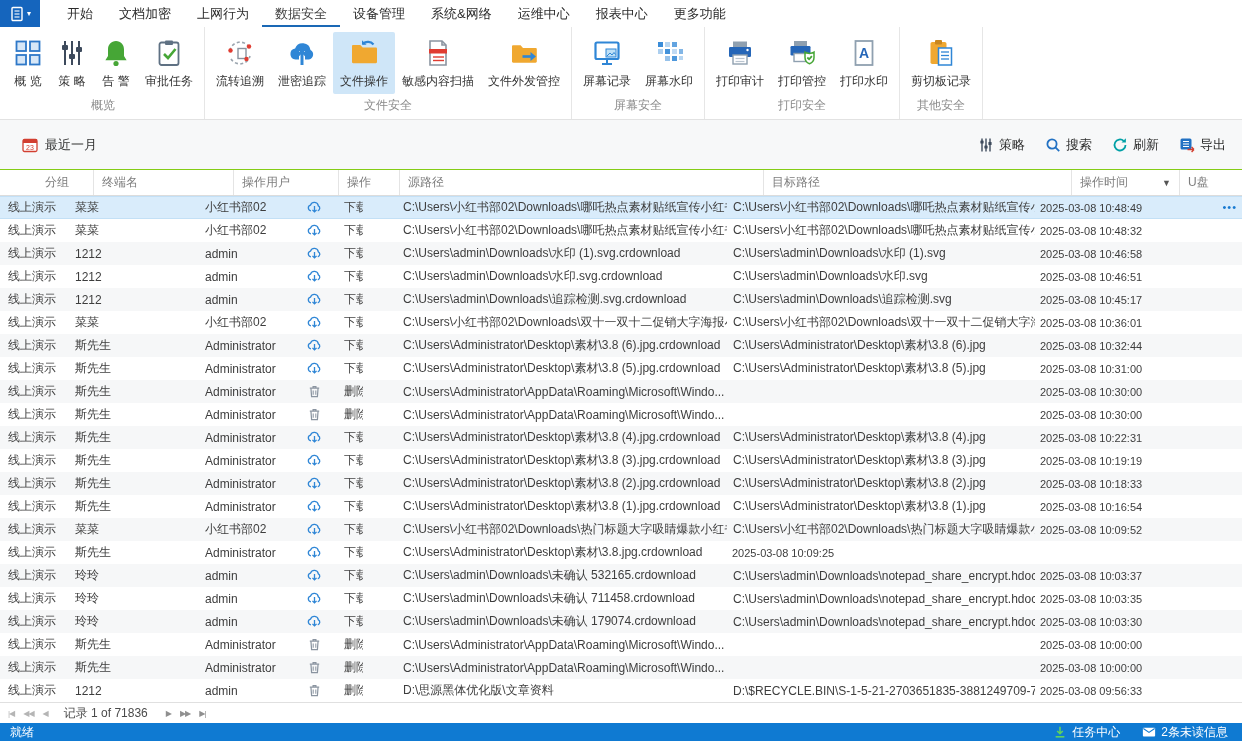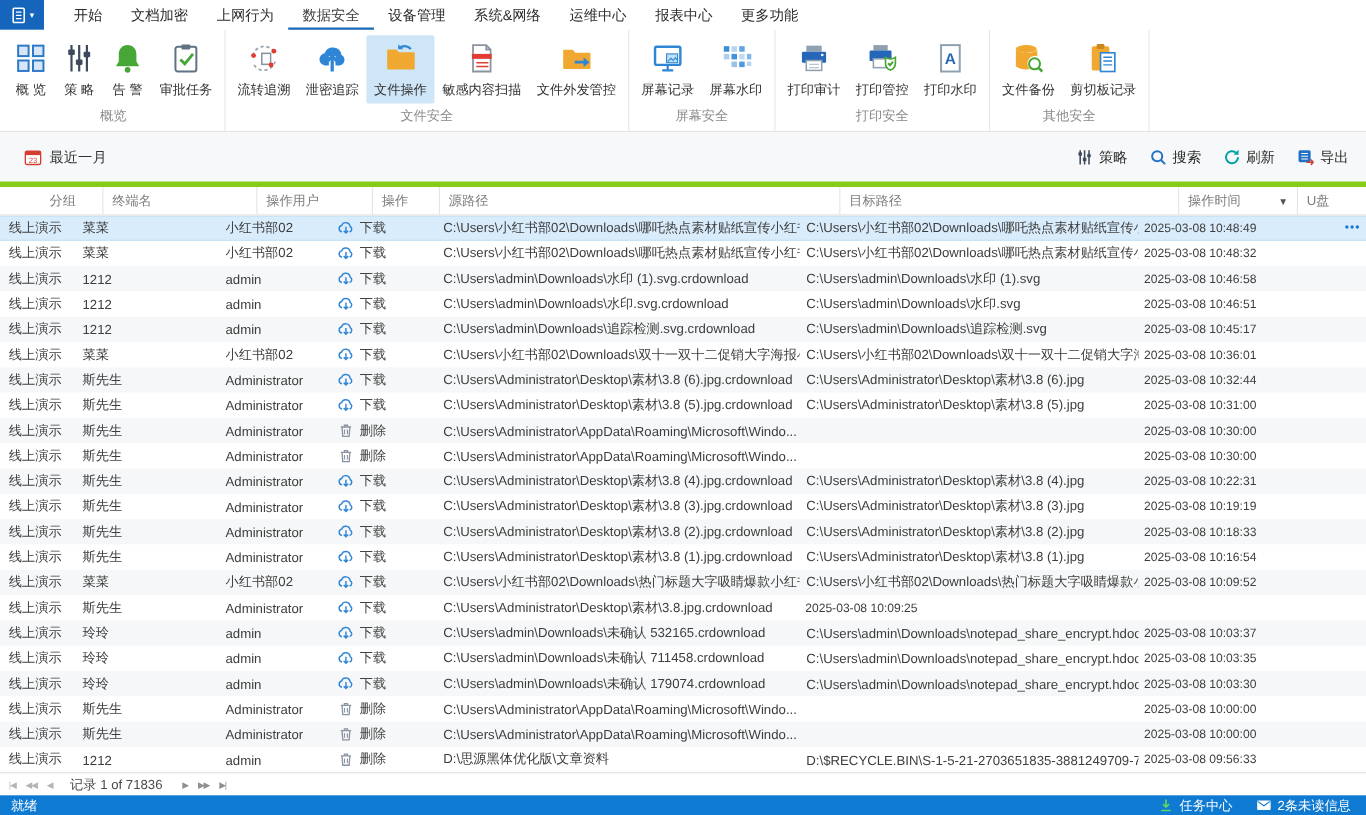--- a/index.html
+++ b/index.html
@@ -19,40 +19,40 @@
   .ribbon{height:93px;display:flex;background:#fff;border-bottom:1px solid #e2e2e2;box-sizing:border-box;padding-left:2px;}
   .rgroup{display:flex;flex-direction:column;border-right:1px solid #e6e6e6;padding:0 4px;}
   .ritems{display:flex;align-items:flex-start;flex:1;padding-top:5px;}
   .ritem{display:flex;flex-direction:column;align-items:center;padding:5px 7px 4px;border-radius:2px;cursor:pointer;}
   .ritem.active{background:#cfe6f8;}
   .ritem .icon{height:32px;}
   .rlab{font-size:12px;color:#333;margin-top:4px;white-space:nowrap;}
   .glabel{text-align:center;font-size:12px;color:#8a8a8a;padding-bottom:5px;}
 
   
-  .filterbar{height:50px;background:#f7f8f9;border-bottom:5px solid #84cc16;box-sizing:border-box;
+  .filterbar{height:50px;background:#f7f8f9;border-bottom:1px solid #84cc16;box-sizing:border-box;
     display:flex;align-items:center;justify-content:space-between;padding:0 16px 0 22px;}
   .datechip{display:flex;align-items:center;gap:7px;font-size:13px;color:#333;cursor:pointer;}
   .factions{display:flex;align-items:center;gap:20px;}
   .fbtn{display:flex;align-items:center;gap:5px;font-size:13px;color:#2b2b2b;cursor:pointer;}
 
   
   .ghead,.grow{display:grid;grid-template-columns:57px 140px 105px 61px 364px 308px 108px 78px 1fr;}
   .ghead{height:26px;background:#fff;border-bottom:1px solid #dcdcdc;box-sizing:border-box;padding-left:37px;}
   .hcell{display:flex;align-items:center;font-size:12px;color:#7d7d7d;padding-left:8px;
     border-right:1px solid #e4e4e4;overflow:hidden;white-space:nowrap;cursor:pointer;}
   .hcell:last-child{border-right:none;}
   .fdrop{margin-left:auto;margin-right:8px;font-size:9px;color:#555;}
   .gbody{height:506px;overflow:hidden;}
   .grow{height:23px;background:#fff;}
   .grow.alt{background:#f6f7f8;}
   .grow.sel{background:#d9ecfb;box-shadow:inset 0 1px 0 #c3e0f6,inset 0 -1px 0 #c3e0f6;}
   .gcell{display:flex;align-items:center;font-size:12px;color:#3d3d3d;white-space:nowrap;overflow:hidden;padding-left:8px;}
   .gcell.c-term{padding-left:18px;}
-  .gcell.c-op{padding-left:5px;gap:5px;color:#444;}
+  .gcell.c-op{padding-left:5px;gap:22px;color:#444;}
   .gcell.c-src{padding-left:40px;}
   .gcell.c-tgt{padding-left:6px;}
   .gcell.c-time{padding-left:5px;font-size:11px;}
   .gcell.c-gut{position:relative;padding:0;}
   .more{position:absolute;right:5px;top:3px;color:#1779d0;font-size:11px;letter-spacing:1px;cursor:pointer;line-height:16px;}
 
   
   .pager{height:21px;display:flex;align-items:center;background:#fff;border-top:1px solid #e0e0e0;box-sizing:border-box;
     padding-left:8px;font-size:12px;color:#555;}
   .pnav{display:flex;gap:9px;font-size:8px;color:#8f8f8f;}
@@ -287,31 +287,20 @@
               <text x="15" y="20" text-anchor="middle" font-size="14" font-weight="bold" fill="#2566b8" font-family="sans-serif">A</text>
             </svg>
           </span>
           <span class="rlab">打印水印</span>
         </div>
       </div>
       <div class="glabel">打印安全</div>
     </div>
     <div class="rgroup">
       <div class="ritems">
-        <div class="ritem">
-          <span class="icon ">
-            <svg width="30" height="30" viewBox="0 0 30 30">
-              <ellipse cx="13" cy="6.5" rx="9.5" ry="3.6" fill="#f0a830"></ellipse>
-              <path d="M3.5 6.5v15c0 2 4.3 3.6 9.5 3.6 1.2 0 2.4-.1 3.5-.3a7 7 0 0 1-1-9.5c1.8-2.3 4.5-3 7.5-2.1V6.5c0 2-4.3 3.6-9.5 3.6S3.5 8.5 3.5 6.5z" fill="#f0a830"></path>
-              <circle cx="20.5" cy="20" r="5" fill="#fff" stroke="#46a636" stroke-width="1.8"></circle>
-              <line x1="24.2" y1="23.7" x2="27.5" y2="27" stroke="#46a636" stroke-width="2.4"></line>
-            </svg>
-          </span>
-          <span class="rlab">文件备份</span>
-        </div>
         <div class="ritem">
           <span class="icon ">
             <svg width="30" height="30" viewBox="0 0 30 30">
               <rect x="4.5" y="4" width="16" height="22" rx="1.8" fill="#f0a830"></rect>
               <rect x="9" y="2" width="7" height="4.5" rx="1" fill="#c9871f"></rect>
               <rect x="12.5" y="10" width="13" height="17" fill="#fff" stroke="#2f86d6" stroke-width="1.5"></rect>
               <g stroke="#2f86d6" stroke-width="1.3">
                 <line x1="15" y1="14" x2="23" y2="14"></line>
                 <line x1="15" y1="17.5" x2="23" y2="17.5"></line>
                 <line x1="15" y1="21" x2="23" y2="21"></line>

